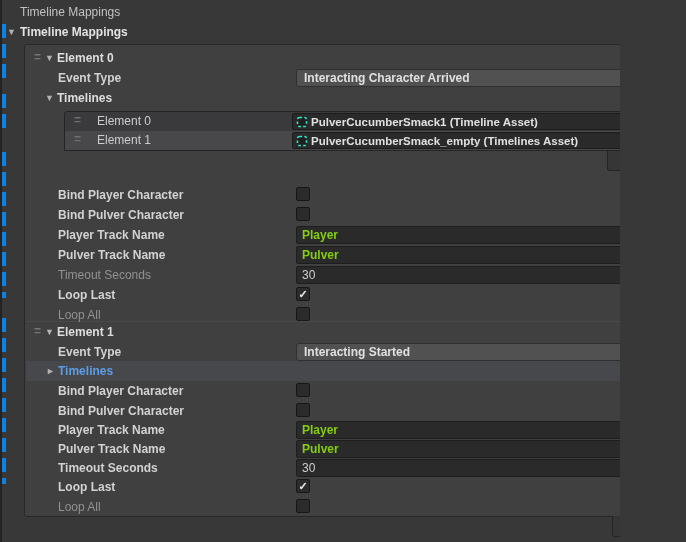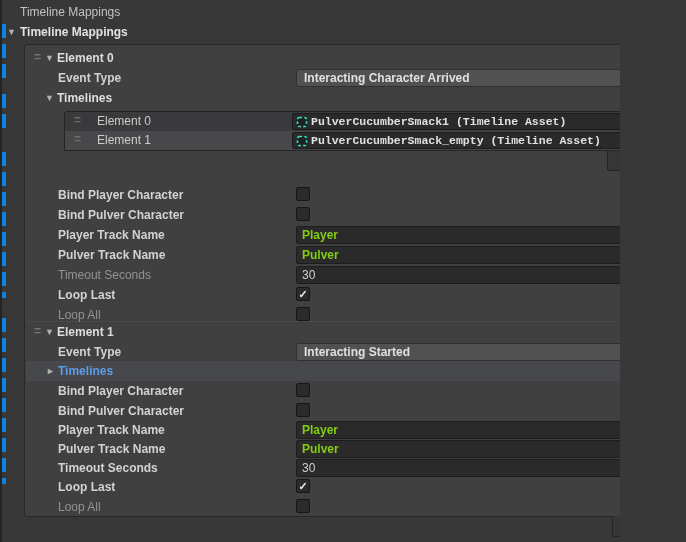--- a/index.html
+++ b/index.html
@@ -44,21 +44,21 @@
   .size-in{left:606px;top:2px;}
   .inner-box{position:absolute;left:39px;top:66px;width:604px;height:40px;background:#3a3a3d;
              border:1px solid #242424;border-radius:3px 3px 3px 0;box-sizing:border-box;overflow:hidden;}
   .obj-row{position:absolute;left:0;width:100%;height:19px;}
   .obj-row.sel{background:#48484b;}
   .obj-row .handle{position:absolute;left:9px;top:1px;color:#6e6e6e;font-weight:bold;}
   .obj-row .olbl{position:absolute;left:32px;top:2px;color:#cccccc;}
   .obj-field{position:absolute;left:227px;top:1px;right:3px;height:17px;background:#2a2a2a;
              border:1px solid #1c1c1c;border-radius:2px;box-sizing:border-box;display:flex;
              align-items:center;padding-left:3px;}
-  .obj-text{flex:1;font-weight:bold;color:#e0e0e0;font-size:11.5px;white-space:nowrap;overflow:hidden;margin-left:3px;font-family:Liberation Mono, monospace;}
+  .obj-text{flex:1;font-weight:bold;color:#e0e0e0;font-size:11.5px;white-space:nowrap;overflow:hidden;margin-left:3px;}
   .obj-picker{width:18px;height:15px;display:flex;align-items:center;justify-content:center;}
   .picker-circle{width:9px;height:9px;border:1.5px solid #b5b5b5;border-radius:50%;display:flex;
                  align-items:center;justify-content:center;box-sizing:border-box;}
   .picker-dot{width:3px;height:3px;background:#b5b5b5;border-radius:50%;}
   .list-footer{position:absolute;background:#363636;border:1px solid #242424;border-top:none;
                border-radius:0 0 3px 3px;display:flex;align-items:center;justify-content:center;
                gap:12px;box-sizing:border-box;}
   .tl-footer{left:582px;top:106px;width:56px;height:20px;}
   .bottom-footer{position:absolute;left:612px;top:516px;width:56px;height:21px;}
   .footer-btn{color:#cacaca;font-size:14px;font-weight:bold;text-align:center;line-height:16px;}
@@ -122,21 +122,21 @@
           </span>
         </div>
       </div>
       <div class="obj-row sel" style="top:19px;">
         <span class="handle">=</span>
         <span class="olbl">Element 1</span>
         <div class="obj-field">
           <svg class="tl-icon" width="12" height="12" viewBox="0 0 12 12">
             <rect x="1.5" y="1.5" width="9" height="9" rx="2" fill="#1f1f1f" stroke="#2ee6c8" stroke-width="1.6" stroke-dasharray="2.6 2.2"></rect>
           </svg>
-          <span class="obj-text">PulverCucumberSmack_empty (Timeline Asset)</span>
+          <span class="obj-text">PulverCucumberSmack_empty (Timelines Asset)</span>
           <span class="obj-picker">
             <span class="picker-circle">
                 <span class="picker-dot"></span>
               </span>
           </span>
         </div>
       </div>
     </div>
     <div class="list-footer tl-footer">
       <span class="footer-btn">+</span>

